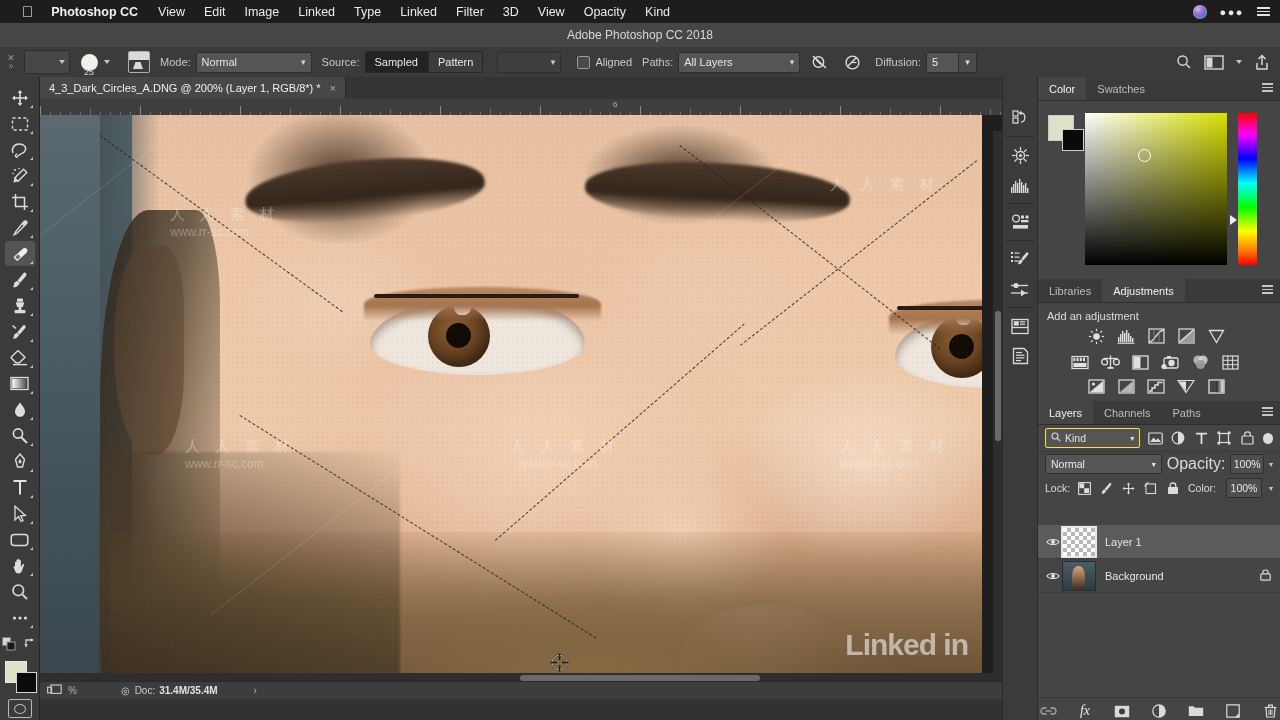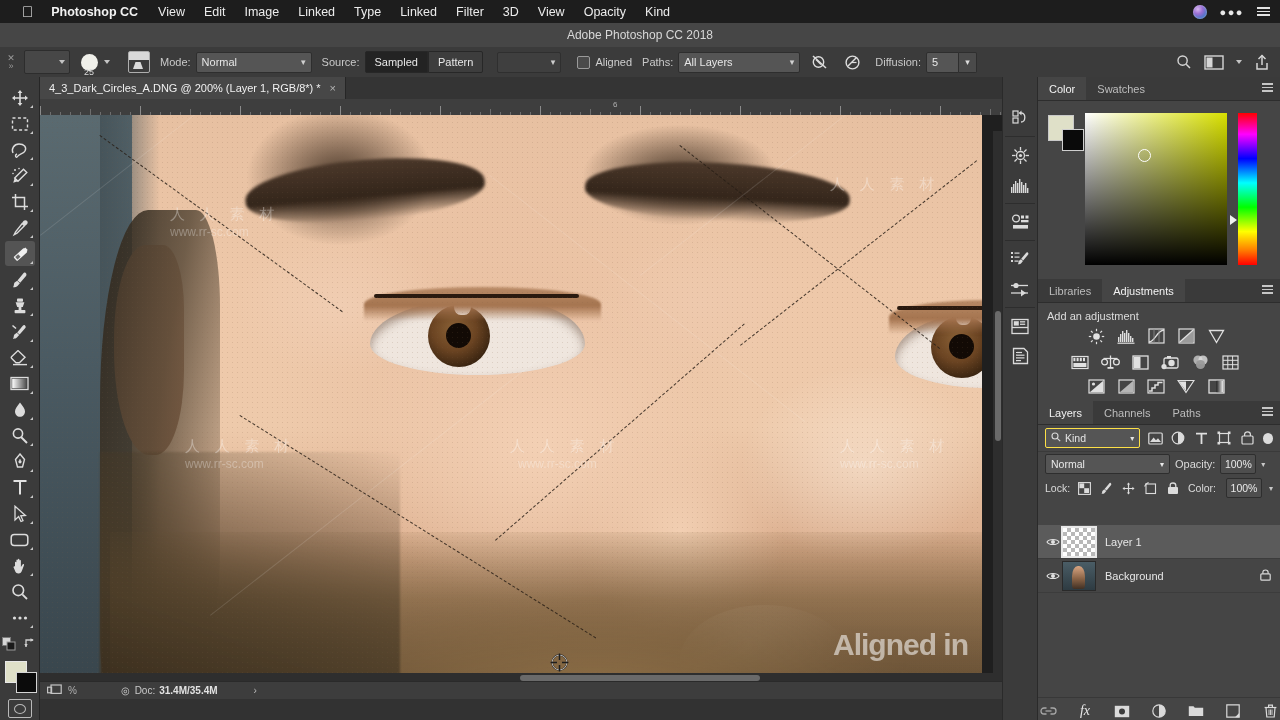--- a/index.html
+++ b/index.html
@@ -700,21 +700,21 @@
         <div class="wmurl" style="left:145px;top:342px">www.rr-sc.com</div>
         <div class="wm" style="left:470px;top:322px">人 人 素 材</div>
         <div class="wmurl" style="left:478px;top:342px">www.rr-sc.com</div>
         <div class="wm" style="left:800px;top:322px">人 人 素 材</div>
         <div class="wmurl" style="left:800px;top:342px">www.rr-sc.com</div>
 
         <div class="wm" style="left:130px;top:90px">人 人 素 材</div>
         <div class="wmurl" style="left:130px;top:110px">www.rr-sc.com</div>
         <div class="wm" style="left:790px;top:60px">人 人 素 材</div>
 
-        <div class="linkedin">Aligned in</div>
+        <div class="linkedin">Linked in</div>
 
         <svg style="position:absolute;left:510px;top:538px" width="19" height="19" viewBox="0 0 19 19">
           <circle cx="9.5" cy="9.5" r="7.4" fill="none" stroke="#1e1e1e" stroke-width="1.5"></circle>
           <circle cx="9.5" cy="9.5" r="7.4" fill="none" stroke="#f2f2f2" stroke-width="0.7"></circle>
           <path d="M9.5 0.6 L9.5 7 M9.5 12 L9.5 18.4 M0.6 9.5 L7 9.5 M12 9.5 L18.4 9.5" stroke="#1e1e1e" stroke-width="1.5"></path>
         </svg>
       </div>
 
       <div class="scroll-v">
           <i></i>
@@ -1085,21 +1085,21 @@
             </svg>
         </span>
         <span style="margin-left:auto;width:11px;height:11px;border-radius:50%;background:#dcdcdc"></span>
       </div>
 
       <div class="lrow2">
         <div class="blendsel">
           <span>Normal</span>
           <span style="font-size:8px">▾</span>
         </div>
-        <span style="font-size:11px;color:#dadada">Opacity:</span>
+        <span style="font-size:16px;color:#dadada">Opacity:</span>
         <div class="opbox">100%</div>
         <span style="font-size:8px;color:#c8c8c8">▾</span>
       </div>
 
       <div class="lrow3">
         <span style="font-size:10.5px;color:#dadada">Lock:</span>
         <span class="lock-ico">
           <svg width="13" height="13" viewBox="0 0 13 13">
               <rect x="0.6" y="0.6" width="11.8" height="11.8" fill="none" stroke="#dcdcdc" stroke-width="1.1"></rect>
               <g fill="#dcdcdc">

